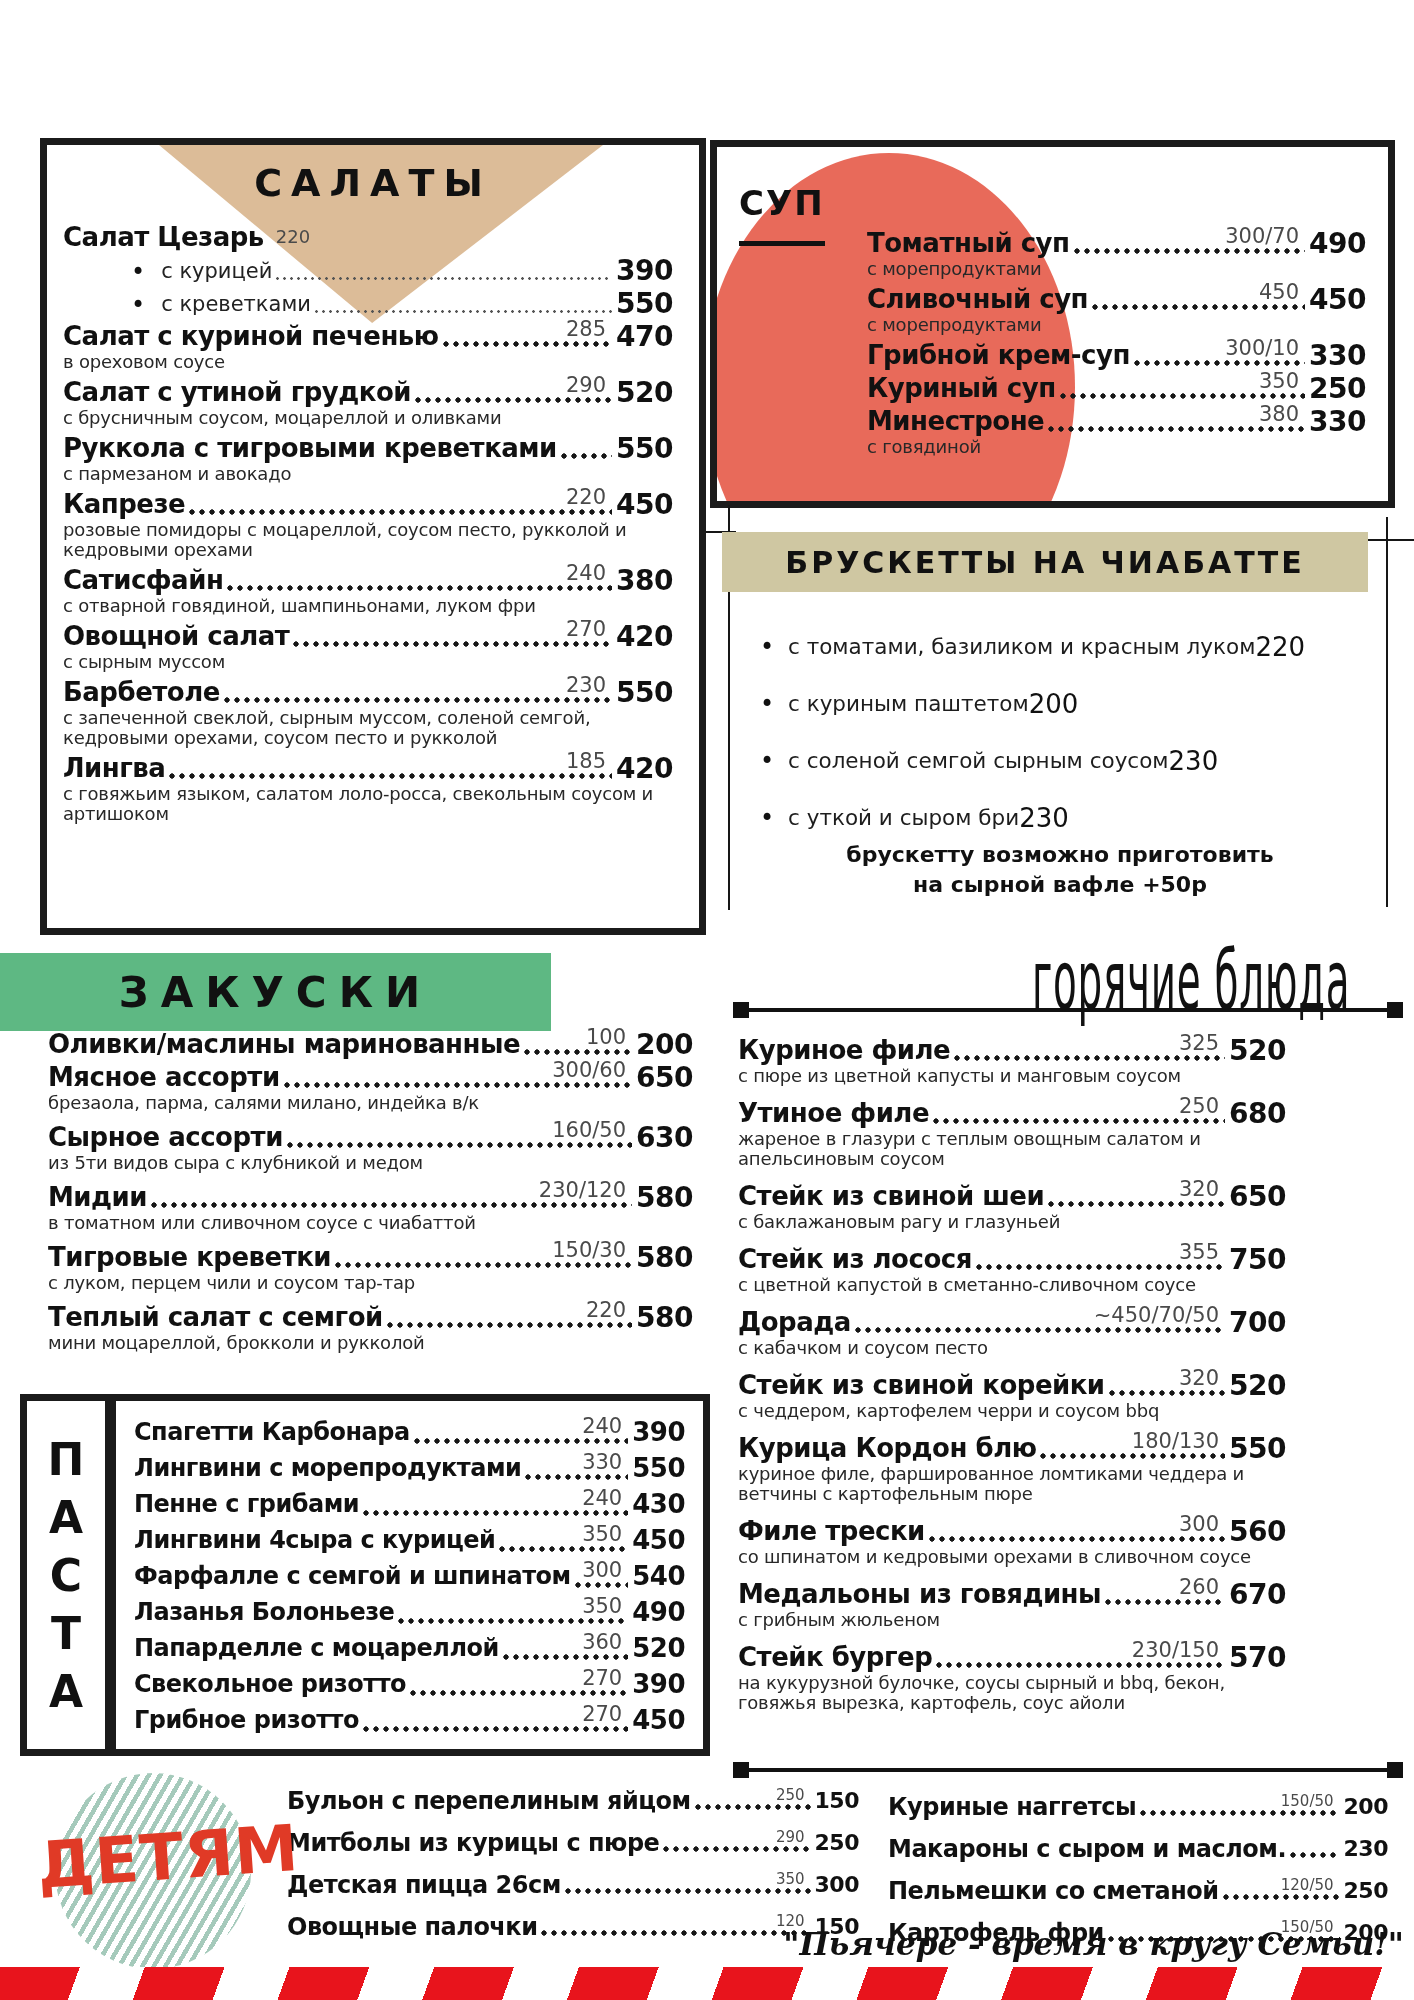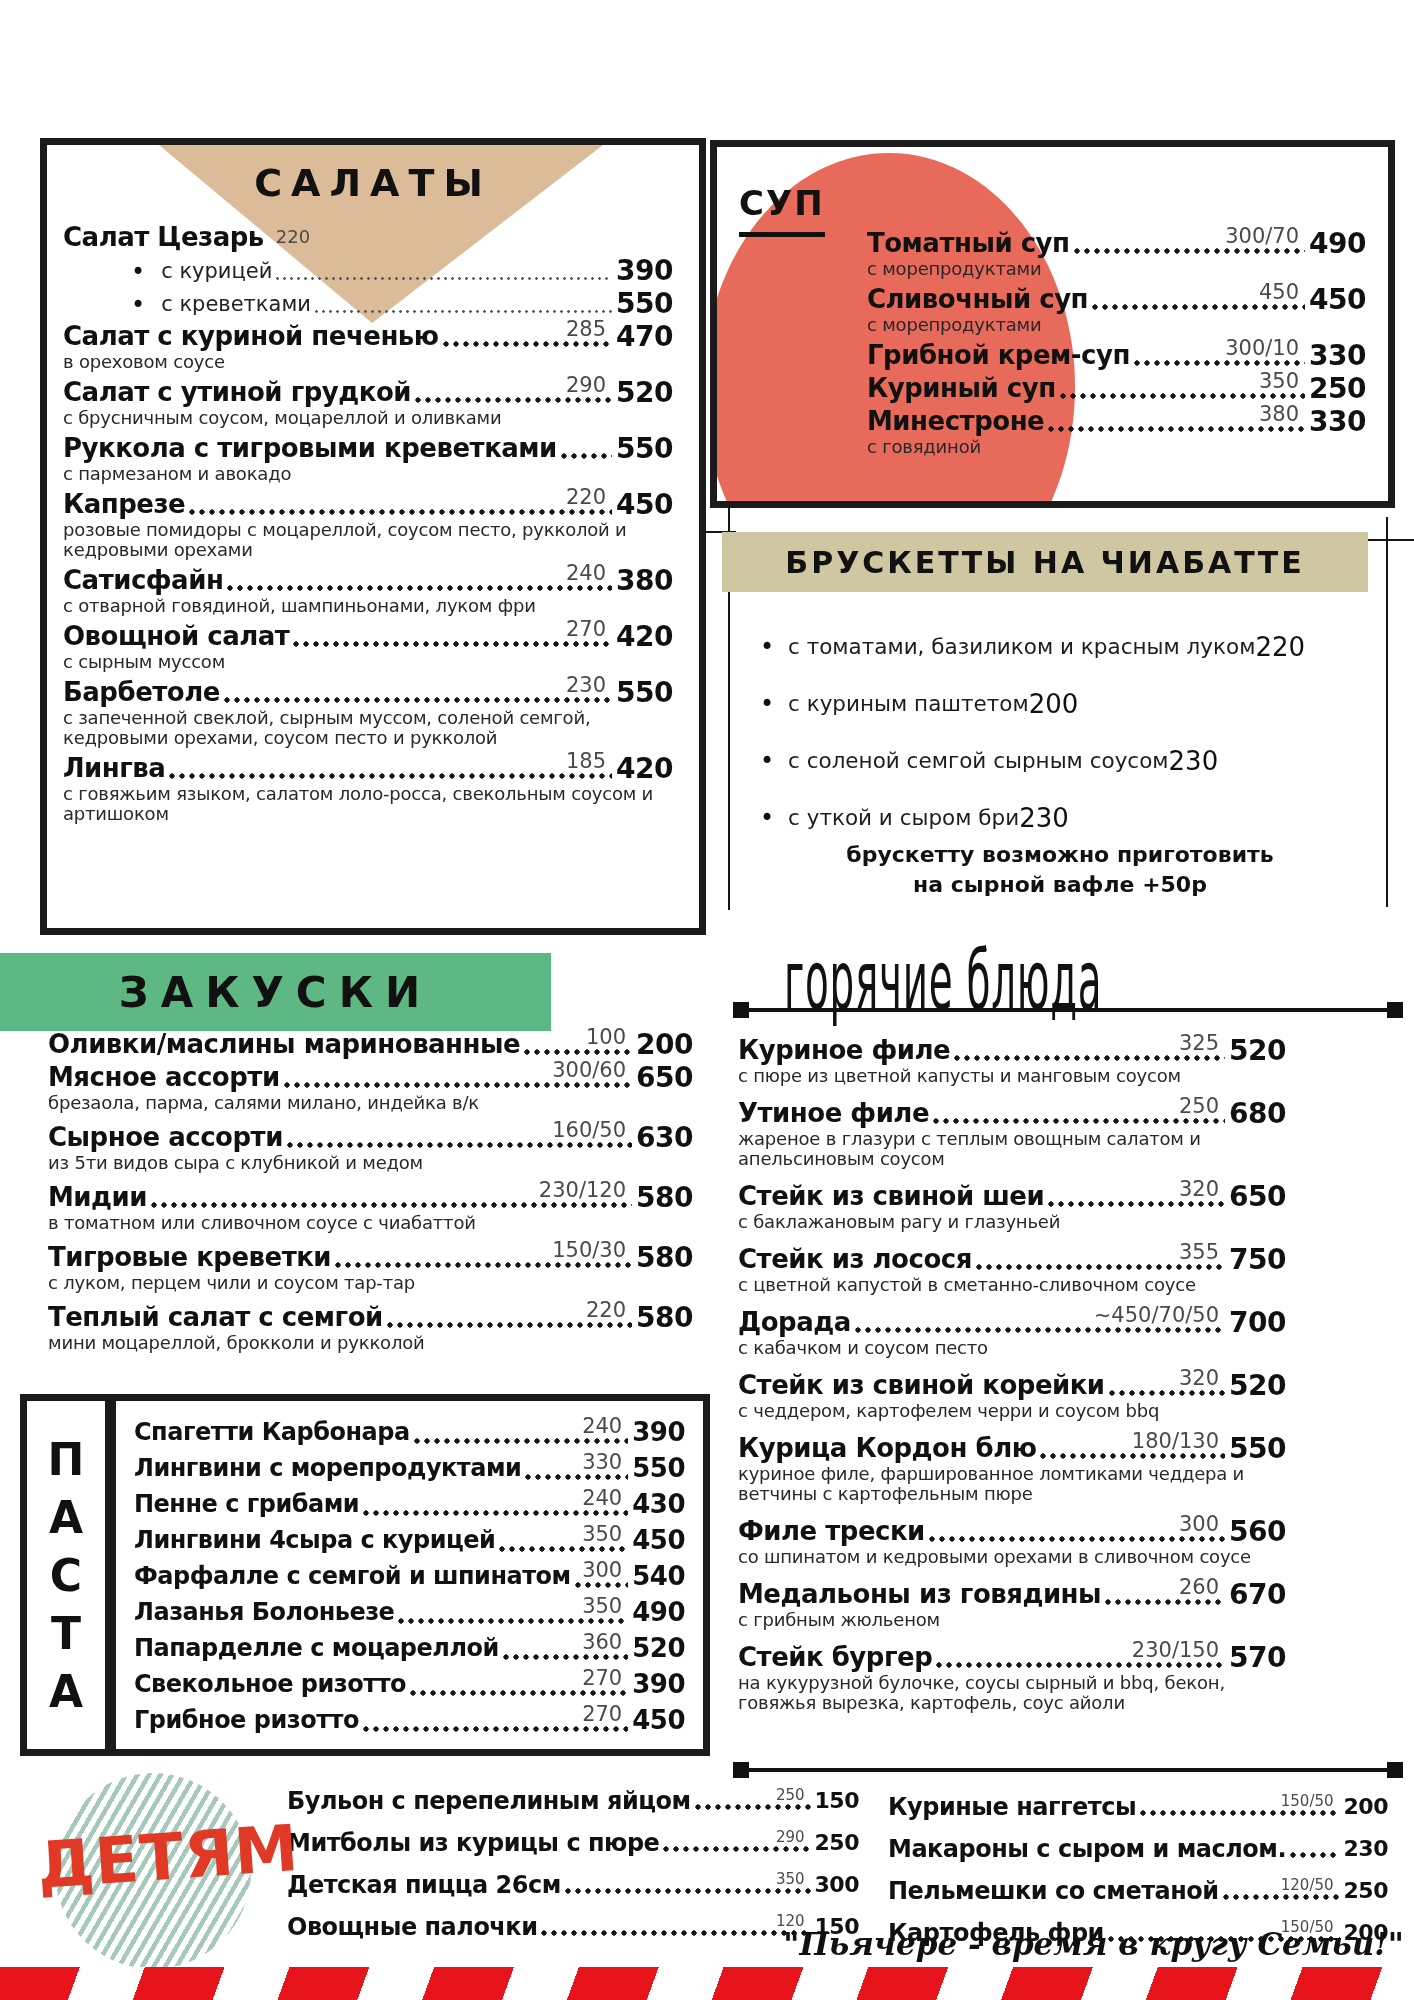--- a/index.html
+++ b/index.html
@@ -33,39 +33,39 @@
   #salads-box{left:40px;top:138px;width:666px;height:797px;}
   .tri{position:absolute;left:112px;top:0;width:444px;height:178px;background:var(--beige,#dcbc98);
        clip-path:polygon(0 0,100% 0,48% 100%);}
   .salads-title{position:relative;text-align:center;margin-top:16px;font-size:38px;font-weight:800;letter-spacing:9px;z-index:1;}
   .salads-items{position:absolute;left:16px;right:26px;top:76px;z-index:1;}
 
   
   #soup-box{left:710px;top:140px;width:685px;height:368px;overflow:hidden;}
   .soup-blob{position:absolute;left:-14px;top:6px;width:372px;height:468px;border-radius:50%;background:var(--red,#e86a5a);}
   .soup-label{position:absolute;left:22px;top:36px;font-size:34px;font-weight:800;letter-spacing:2px;
-      border-bottom:5px solid #111;padding-bottom:9px;z-index:2;}
+      border-bottom:5px solid #111;padding-bottom:18px;z-index:2;}
   .soup-items{position:absolute;left:150px;right:22px;top:80px;z-index:2;}
 
   
   .brus-banner{position:absolute;left:722px;top:532px;width:646px;height:60px;background:var(--olive,#cfc7a2);
       display:flex;align-items:center;justify-content:center;}
   .brus-title{font-size:30px;font-weight:800;letter-spacing:3px;}
   .decor{position:absolute;background:#161616;}
   .brus-items{position:absolute;left:760px;top:632px;width:600px;}
   .brow{display:flex;align-items:flex-end;margin-bottom:27px;}
   .brow .blt{width:28px;font-size:24px;line-height:30px;}
   .brow .nm{font-weight:400;font-size:21.5px;line-height:30px;color:#1d1d1d;letter-spacing:0;white-space:nowrap;}
   .brow .lead{height:30px;}
   .brow .pr{font-size:26px;line-height:30px;}
   .brus-note{position:absolute;left:760px;top:840px;width:600px;text-align:center;font-weight:700;
       font-size:22px;line-height:30px;}
 
   
-  .hot-title{position:absolute;left:722px;top:933px;width:690px;text-align:left;z-index:1;}
+  .hot-title{position:absolute;left:722px;top:933px;width:690px;text-align:right;z-index:1;}
   .hot-title span{display:inline-block;font-size:54px;font-weight:400;letter-spacing:1px;
       transform:scale(0.72,1.52);transform-origin:center top;white-space:nowrap;}
   .sqline{position:absolute;left:733px;width:670px;height:16px;display:flex;align-items:center;}
   .sq{width:16px;height:16px;background:#111;flex:0 0 auto;}
   .ln{flex:1;height:4px;background:#111;}
   #hotline-top{top:1002px;} #hotline-bottom{top:1762px;}
   .hot-items{position:absolute;left:738px;top:1034px;width:548px;}
   .hot-items .mi{margin-bottom:0;}
   .hmi-wrap .ds{margin-bottom:11px;}
 

